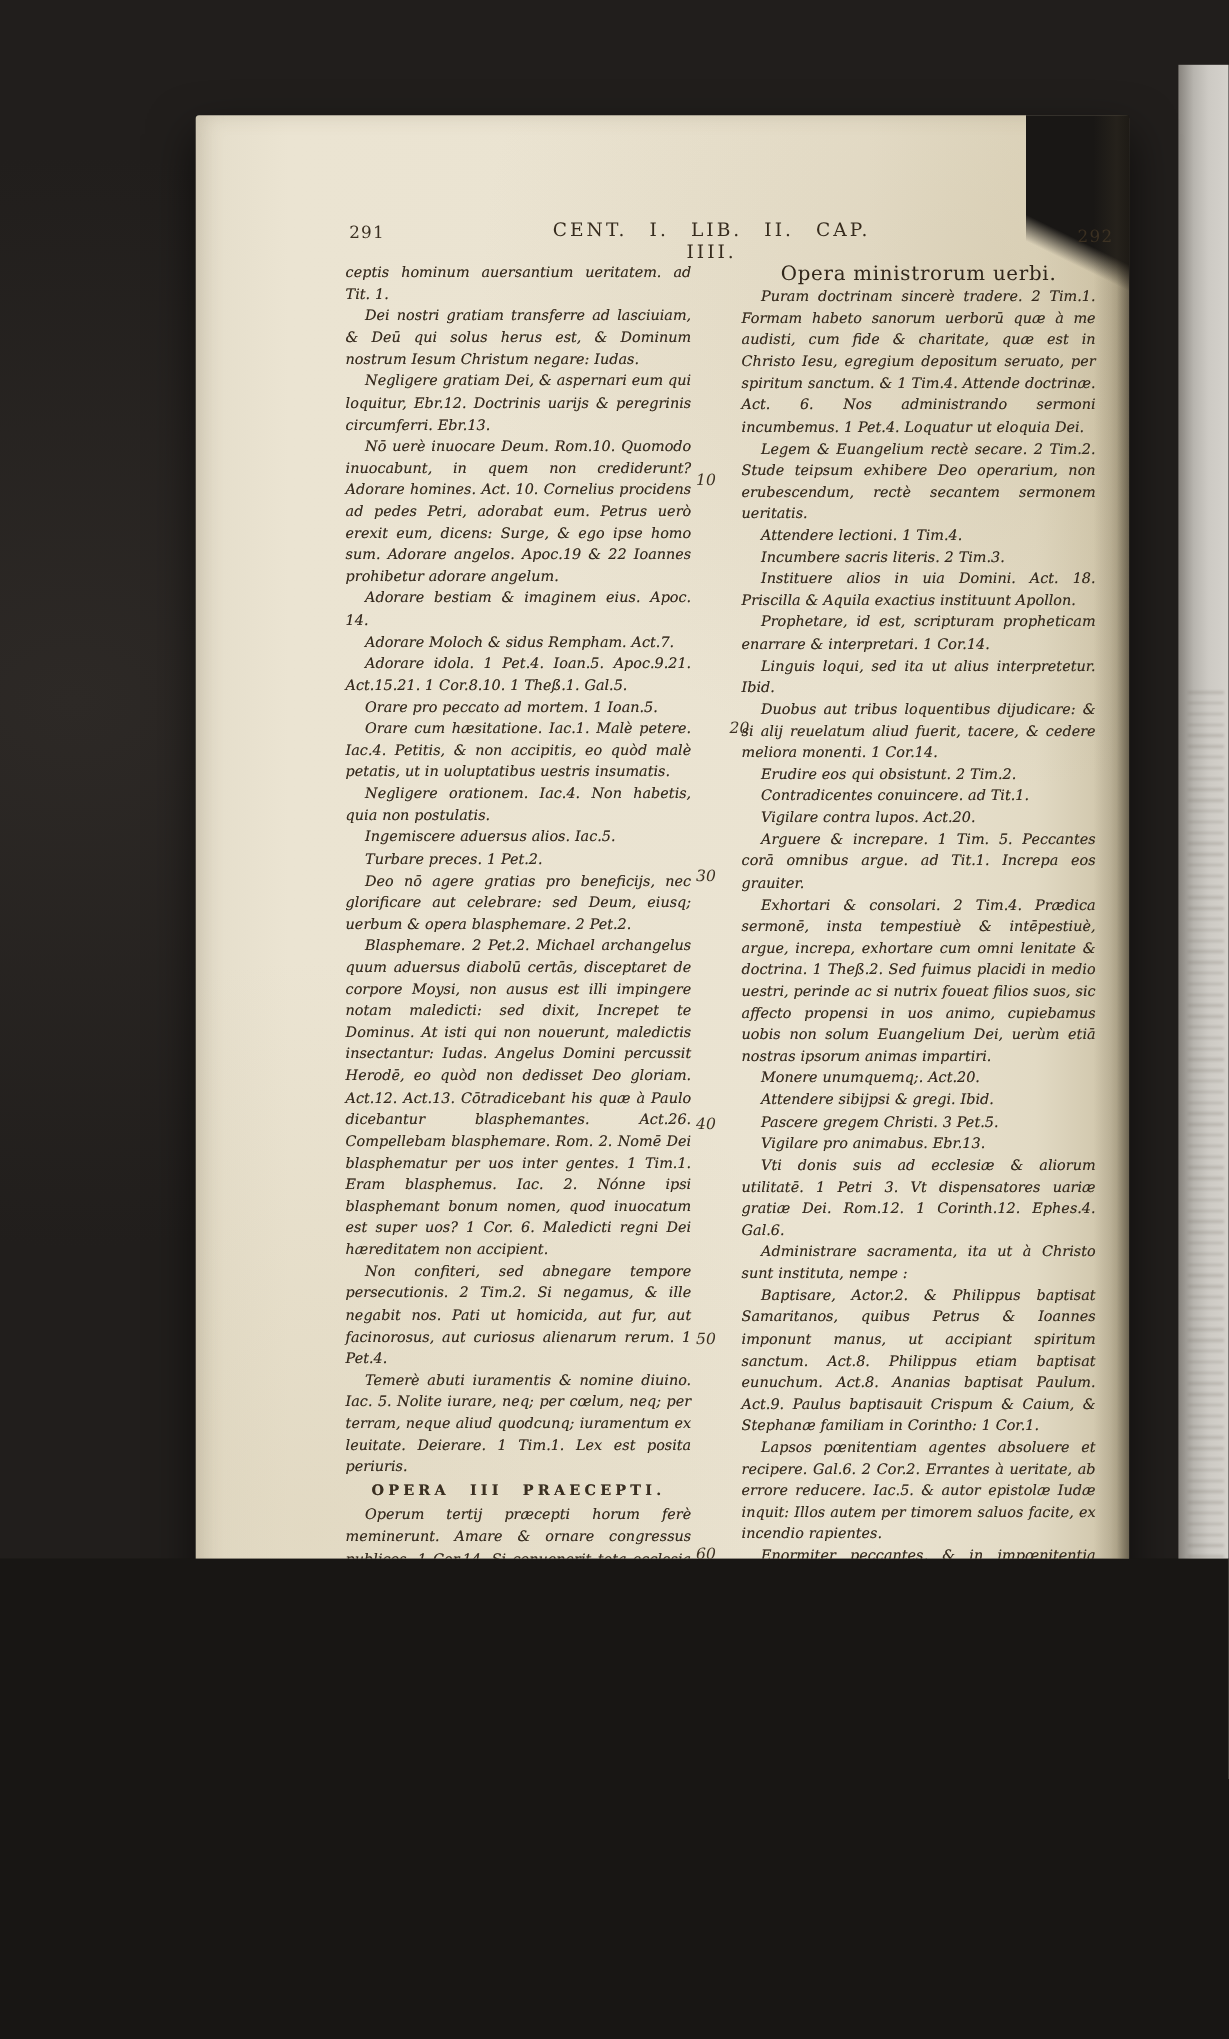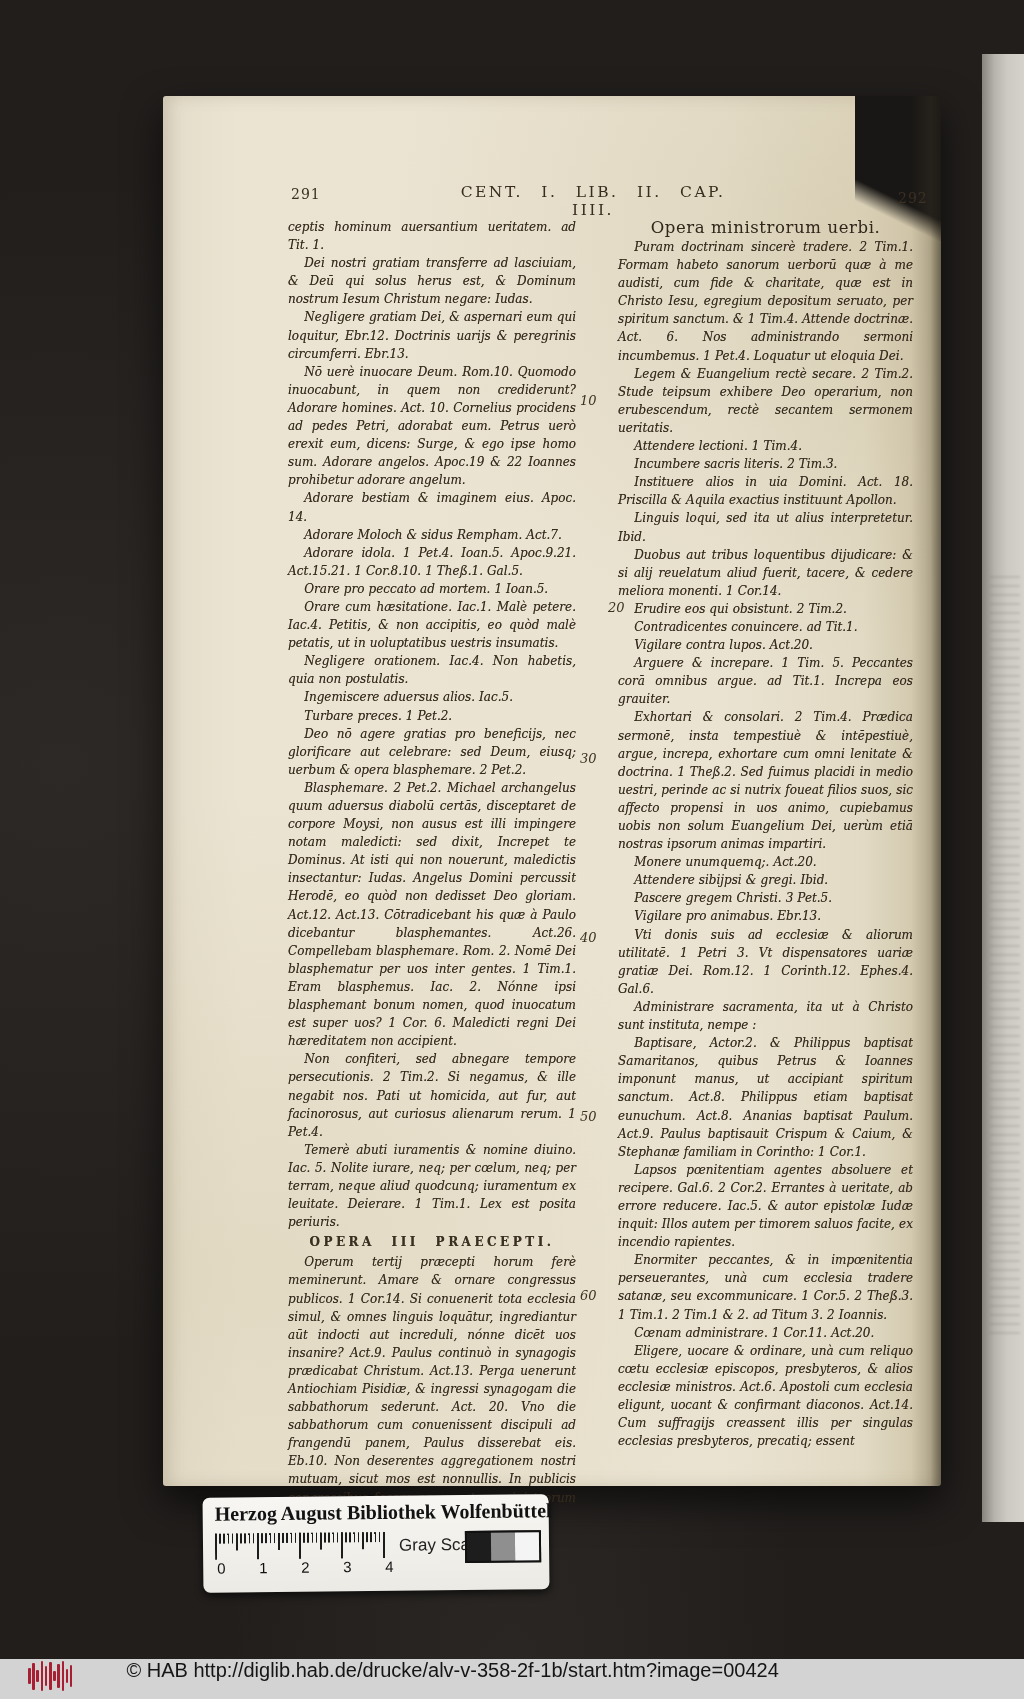--- a/index.html
+++ b/index.html
@@ -1,16 +1,16 @@
 <!DOCTYPE html>
 <html><head>
 <meta charset="utf-8">
 <style>
   html,body{margin:0;padding:0;background:#181614;}
-  .canvas{position:relative;width:1024px;height:1699px;overflow:hidden;
+  .canvas{position:relative;width:1024px;height:1299px;overflow:hidden;
     background:radial-gradient(ellipse at 6% 45%, #2d2926 0%, rgba(45,41,38,0) 45%),
                radial-gradient(ellipse at 50% 105%, #2a2724 0%, rgba(42,39,36,0) 40%),
                #211e1c;
     font-family:"DejaVu Serif", serif;}
 
   
   .facing-page{position:absolute;right:0;top:54px;width:42px;height:1468px;
     background:linear-gradient(90deg,#87837d 0%, #b7b4ae 30%, #cdcac4 60%, #d5d2cc 100%);}
   .facing-page::after{content:"";position:absolute;left:8px;top:520px;width:30px;height:760px;
     background:repeating-linear-gradient(0deg, rgba(110,105,95,.35) 0 2px, transparent 2px 9px);
@@ -117,20 +117,21 @@
       </div>
 
     <div class="col col-right">
       <h2 class="col-heading">Opera ministrorum uerbi.</h2>
       <div>
           <p class="para ">Puram doctrinam sincerè tradere. 2 Tim.1. Formam habeto sanorum uerborū quæ à me audisti, cum fide &amp; charitate, quæ est in Christo Iesu, egregium depositum seruato, per spiritum sanctum. &amp; 1 Tim.4. Attende doctrinæ. Act. 6. Nos administrando sermoni incumbemus. 1 Pet.4. Loquatur ut eloquia Dei.</p>
           <p class="para ">Legem &amp; Euangelium rectè secare. 2 Tim.2. Stude teipsum exhibere Deo operarium, non erubescendum, rectè secantem sermonem ueritatis.</p>
           <p class="para ">Attendere lectioni. 1 Tim.4.</p>
           <p class="para ">Incumbere sacris literis. 2 Tim.3.</p>
           <p class="para ">Instituere alios in uia Domini. Act. 18. Priscilla &amp; Aquila exactius instituunt Apollon.</p>
+          <p class="para ">Prophetare, id est, scripturam propheticam enarrare &amp; interpretari. 1 Cor.14.</p>
           <p class="para ">Linguis loqui, sed ita ut alius interpretetur. Ibid.</p>
           <p class="para ">Duobus aut tribus loquentibus dijudicare: &amp; si alij reuelatum aliud fuerit, tacere, &amp; cedere meliora monenti. 1 Cor.14.</p>
           <p class="para ">Erudire eos qui obsistunt. 2 Tim.2.</p>
           <p class="para ">Contradicentes conuincere. ad Tit.1.</p>
           <p class="para ">Vigilare contra lupos. Act.20.</p>
           <p class="para ">Arguere &amp; increpare. 1 Tim. 5. Peccantes corā omnibus argue. ad Tit.1. Increpa eos grauiter.</p>
           <p class="para ">Exhortari &amp; consolari. 2 Tim.4. Prædica sermonē, insta tempestiuè &amp; intēpestiuè, argue, increpa, exhortare cum omni lenitate &amp; doctrina. 1 Theß.2. Sed fuimus placidi in medio uestri, perinde ac si nutrix foueat filios suos, sic affecto propensi in uos animo, cupiebamus uobis non solum Euangelium Dei, uerùm etiā nostras ipsorum animas impartiri.</p>
           <p class="para ">Monere unumquemq;. Act.20.</p>
           <p class="para ">Attendere sibijpsi &amp; gregi. Ibid.</p>
           <p class="para ">Pascere gregem Christi. 3 Pet.5.</p>
@@ -141,21 +142,21 @@
           <p class="para ">Lapsos pœnitentiam agentes absoluere et recipere. Gal.6. 2 Cor.2. Errantes à ueritate, ab errore reducere. Iac.5. &amp; autor epistolæ Iudæ inquit: Illos autem per timorem saluos facite, ex incendio rapientes.</p>
           <p class="para ">Enormiter peccantes, &amp; in impœnitentia perseuerantes, unà cum ecclesia tradere satanæ, seu excommunicare. 1 Cor.5. 2 Theß.3. 1 Tim.1. 2 Tim.1 &amp; 2. ad Titum 3. 2 Ioannis.</p>
           <p class="para ">Cœnam administrare. 1 Cor.11. Act.20.</p>
           <p class="para ">Eligere, uocare &amp; ordinare, unà cum reliquo cœtu ecclesiæ episcopos, presbyteros, &amp; alios ecclesiæ ministros. Act.6. Apostoli cum ecclesia eligunt, uocant &amp; confirmant diaconos. Act.14. Cum suffragijs creassent illis per singulas ecclesias presbyteros, precatiq; essent</p>
         </div>
     </div>
 
     <div class="margins">
         <div class="margin-num" style="top: 297px;">10</div>
         <div class="margin-num" style="top: 504px; margin-left: 28px;">20</div>
-        <div class="margin-num" style="top: 655px;">30</div>
+        <div class="margin-num" style="top: 627px;">30</div>
         <div class="margin-num" style="top: 834px;">40</div>
         <div class="margin-num" style="top: 1013px;">50</div>
         <div class="margin-num" style="top: 1192px; font-style: italic;">60</div>
       </div>
   </div>
 
   <div class="card">
     <div class="card-title">Herzog August Bibliothek Wolfenbüttel</div>
     <div class="ruler-ticks"></div>
     <div class="ruler-nums">

